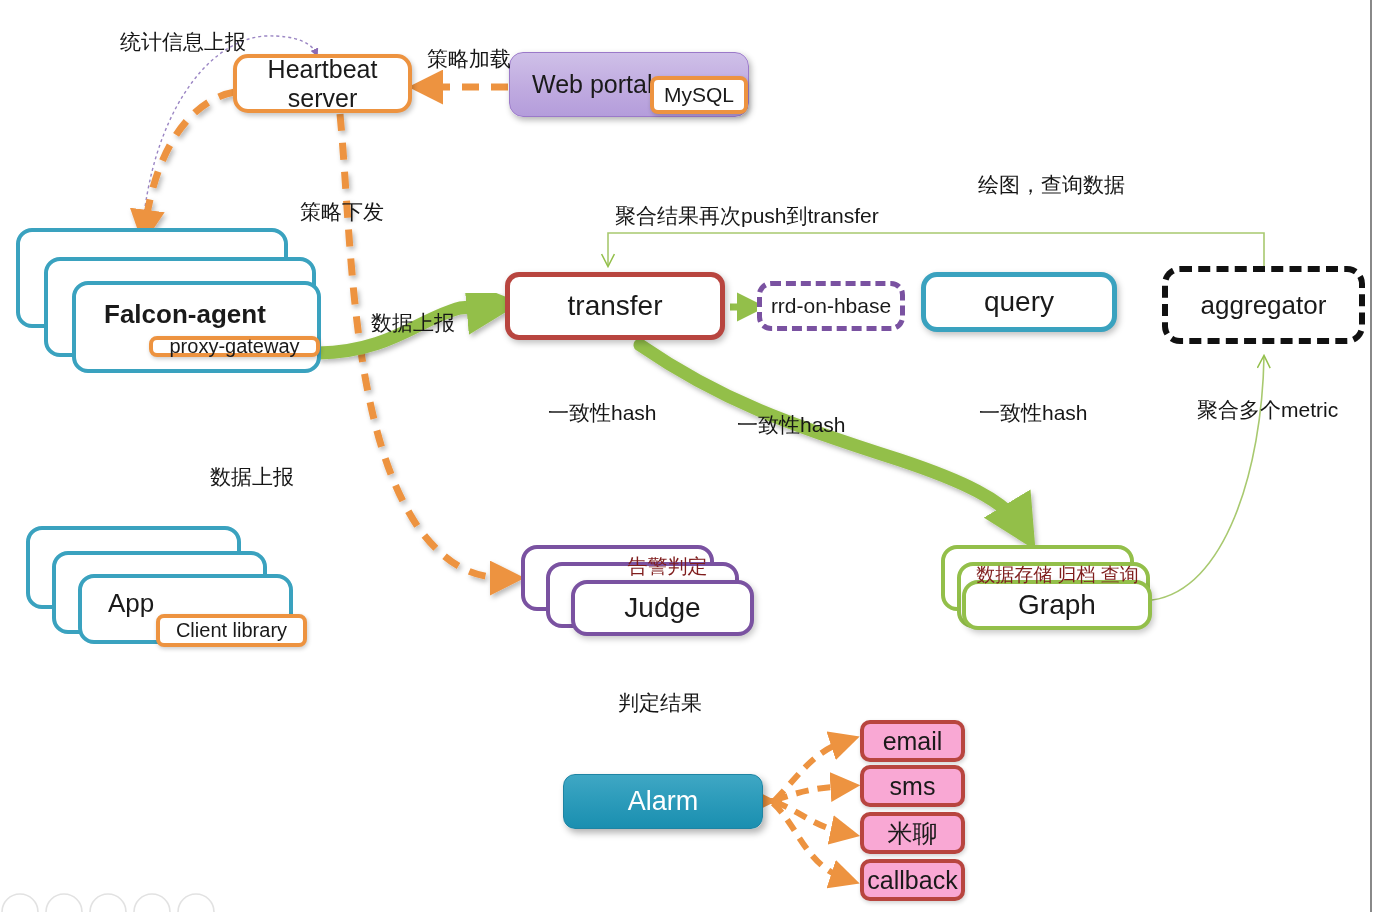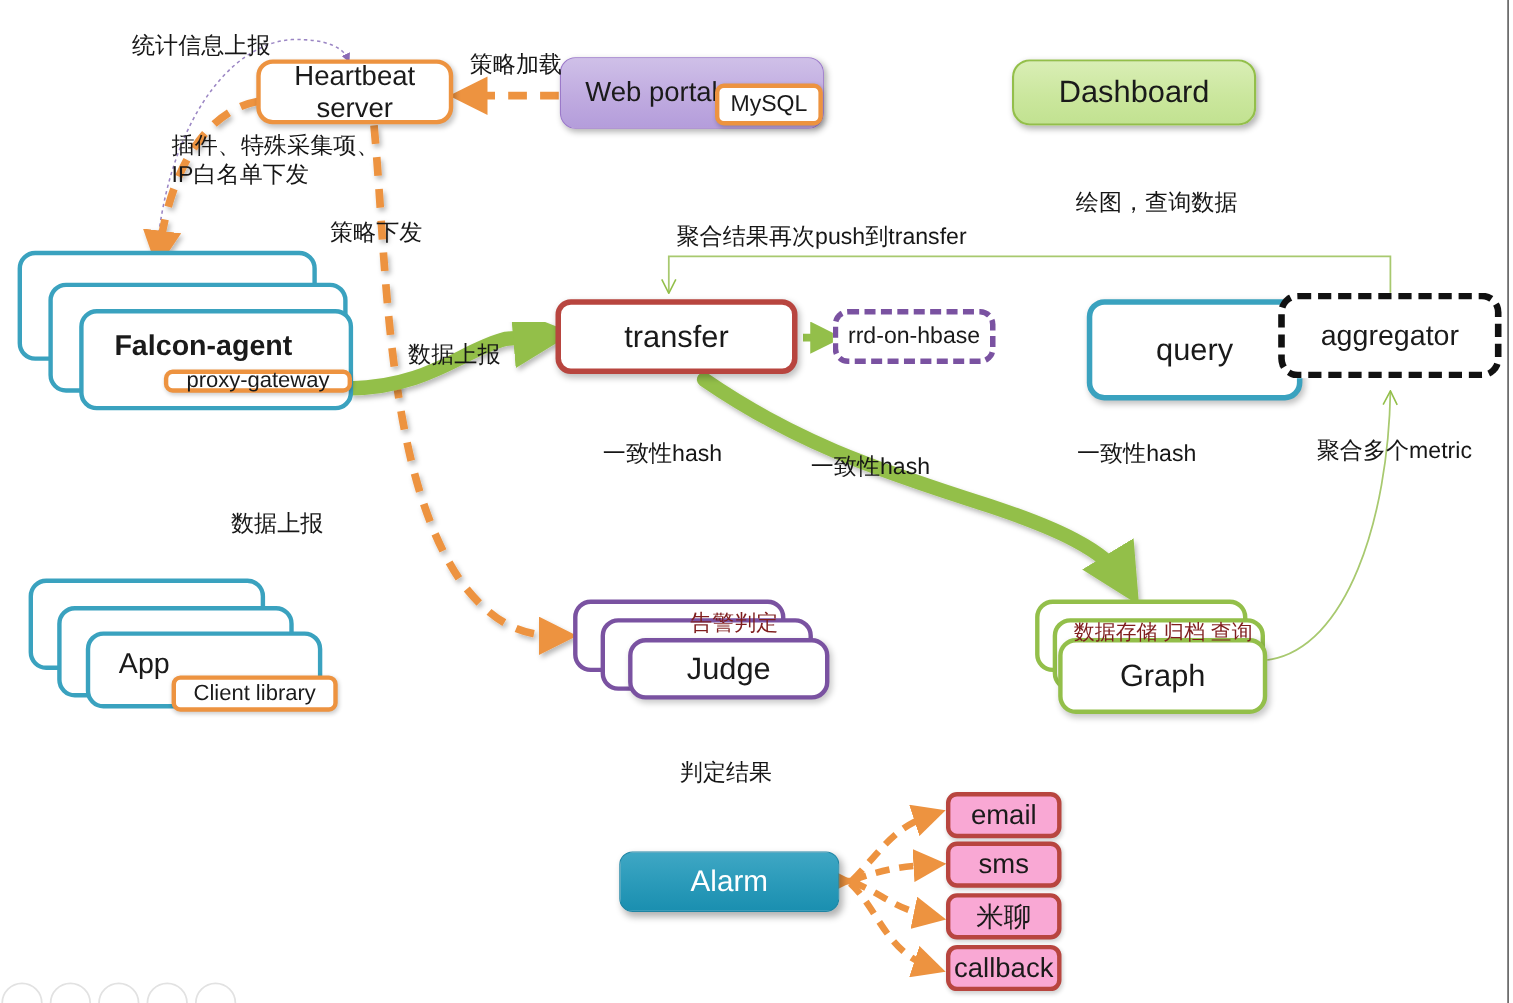--- a/index.html
+++ b/index.html
@@ -259,23 +259,20 @@
     </span>
   </div>
 
   <div class="node n-webportal" style="left:509px; top:52px; width:240px; height:65px;">
     <span>Web portal</span>
   </div>
   <div class="node n-mysql" style="left:650px; top:76px; width:98px; height:38px;">
     <span>MySQL</span>
   </div>
 
-  <div class="node n-dashboard" style="left:920px; top:54px; width:222px; height:60px;">
-    <span>Dashboard</span>
-  </div>
 
   <div class="node stackbox" style="left:16px; top:228px; width:272px; height:100px;"></div>
   <div class="node stackbox" style="left:44px; top:257px; width:272px; height:100px;"></div>
   <div class="node n-falcon" style="left:72px; top:281px; width:249px; height:92px;">
     <span>Falcon-agent</span>
   </div>
   <div class="node n-proxygw" style="left:149px; top:336px; width:171px; height:21px;">
     <span>proxy-gateway</span>
   </div>
 
@@ -289,38 +286,38 @@
   </div>
 
   <div class="node n-transfer" style="left:505px; top:272px; width:220px; height:68px;">
     <span>transfer</span>
   </div>
 
   <div class="node n-rrd" style="left:757px; top:281px; width:148px; height:50px;">
     <span>rrd-on-hbase</span>
   </div>
 
-  <div class="node n-query" style="left:988px; top:272px; width:196px; height:92px;">
+  <div class="node n-query" style="left:921px; top:272px; width:196px; height:60px;">
     <span>query</span>
   </div>
 
   <div class="node n-aggregator" style="left:1162px; top:266px; width:203px; height:78px;">
     <span>aggregator</span>
   </div>
 
   <div class="node jstack" style="left:521px; top:545px; width:193px; height:66px;"></div>
   <div class="node jstack" style="left:546px; top:562px; width:193px; height:66px;"></div>
   <div class="node n-judge" style="left:571px; top:580px; width:183px; height:56px;">
     <span>Judge</span>
   </div>
   <div class="sub-caption" style="left:570px; top:553px; width:195px; font-size:20px;">告警判定</div>
 
   <div class="node gstack" style="left:941px; top:545px; width:193px; height:66px;"></div>
   <div class="node gstack" style="left:957px; top:562px; width:193px; height:66px;"></div>
-  <div class="node n-graph" style="left:962px; top:580px; width:190px; height:69px;">
+  <div class="node n-graph" style="left:962px; top:580px; width:190px; height:50px;">
     <span>Graph</span>
   </div>
   <div class="sub-caption" style="left:950px; top:562px; width:215px; font-size:19px;">数据存储 归档 查询</div>
 
   <div class="node n-alarm" style="left:563px; top:774px; width:200px; height:55px;">
     <span>Alarm</span>
   </div>
 
   <div class="node n-notify" style="left:860px; top:720px; width:105px; height:42px;">
     <span>email</span>
@@ -330,22 +327,20 @@
   </div>
   <div class="node n-notify" style="left:860px; top:812px; width:105px; height:42px;">
     <span>米聊</span>
   </div>
   <div class="node n-notify" style="left:860px; top:859px; width:105px; height:42px;">
     <span>callback</span>
   </div>
 
   <div class="elabel" style="left:120px; top:29px; font-size:21px;">统计信息上报</div>
 
-  <div class="elabel" style="left:156px; top:120px; font-size:21px;">插件、特殊采集项、
-IP白名单下发</div>
 
   <div class="elabel" style="left:427px; top:46px; font-size:21px;">策略加载</div>
 
   <div class="elabel" style="left:300px; top:199px; font-size:21px;">策略下发</div>
 
   <div class="elabel" style="left:371px; top:310px; font-size:21px;">数据上报</div>
 
   <div class="elabel" style="left:210px; top:464px; font-size:21px;">数据上报</div>
 
   <div class="elabel" style="left:615px; top:203px; font-size:21px;">聚合结果再次push到transfer</div>

